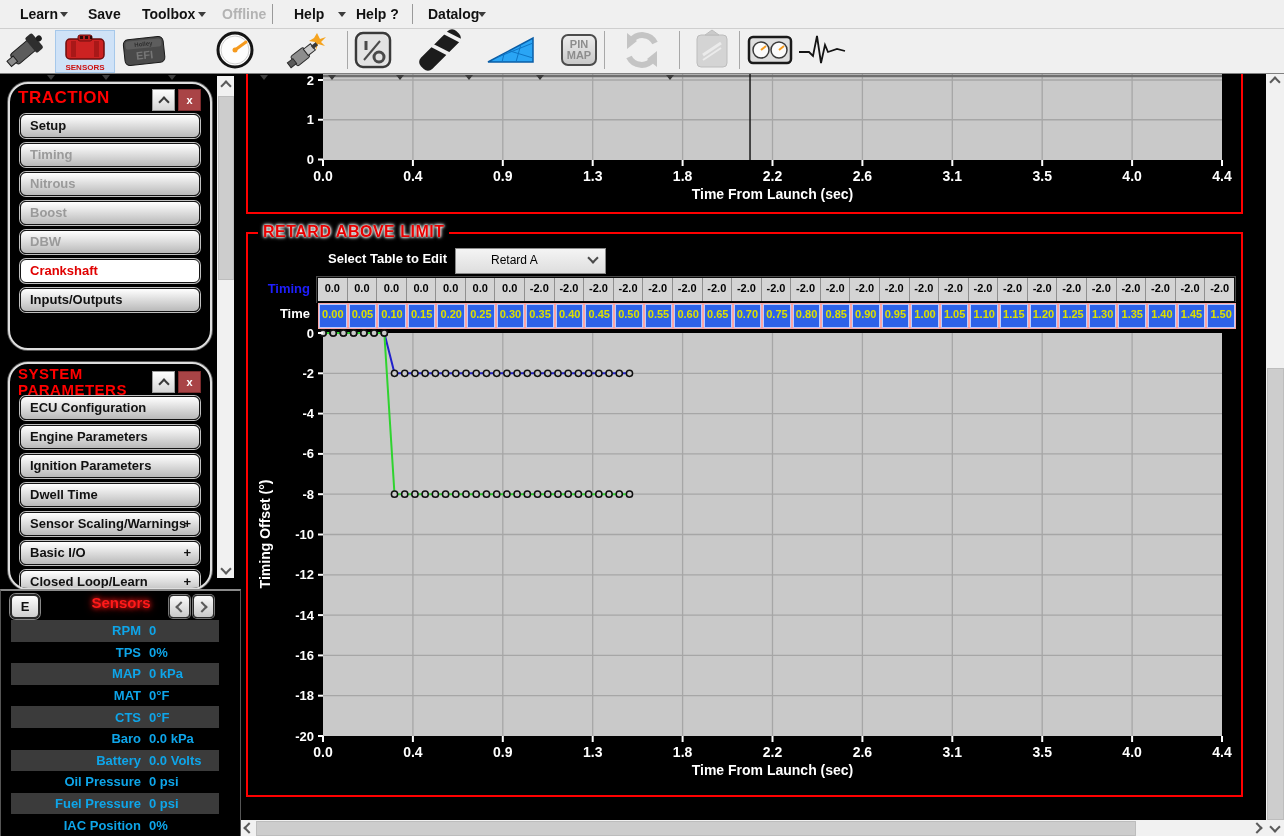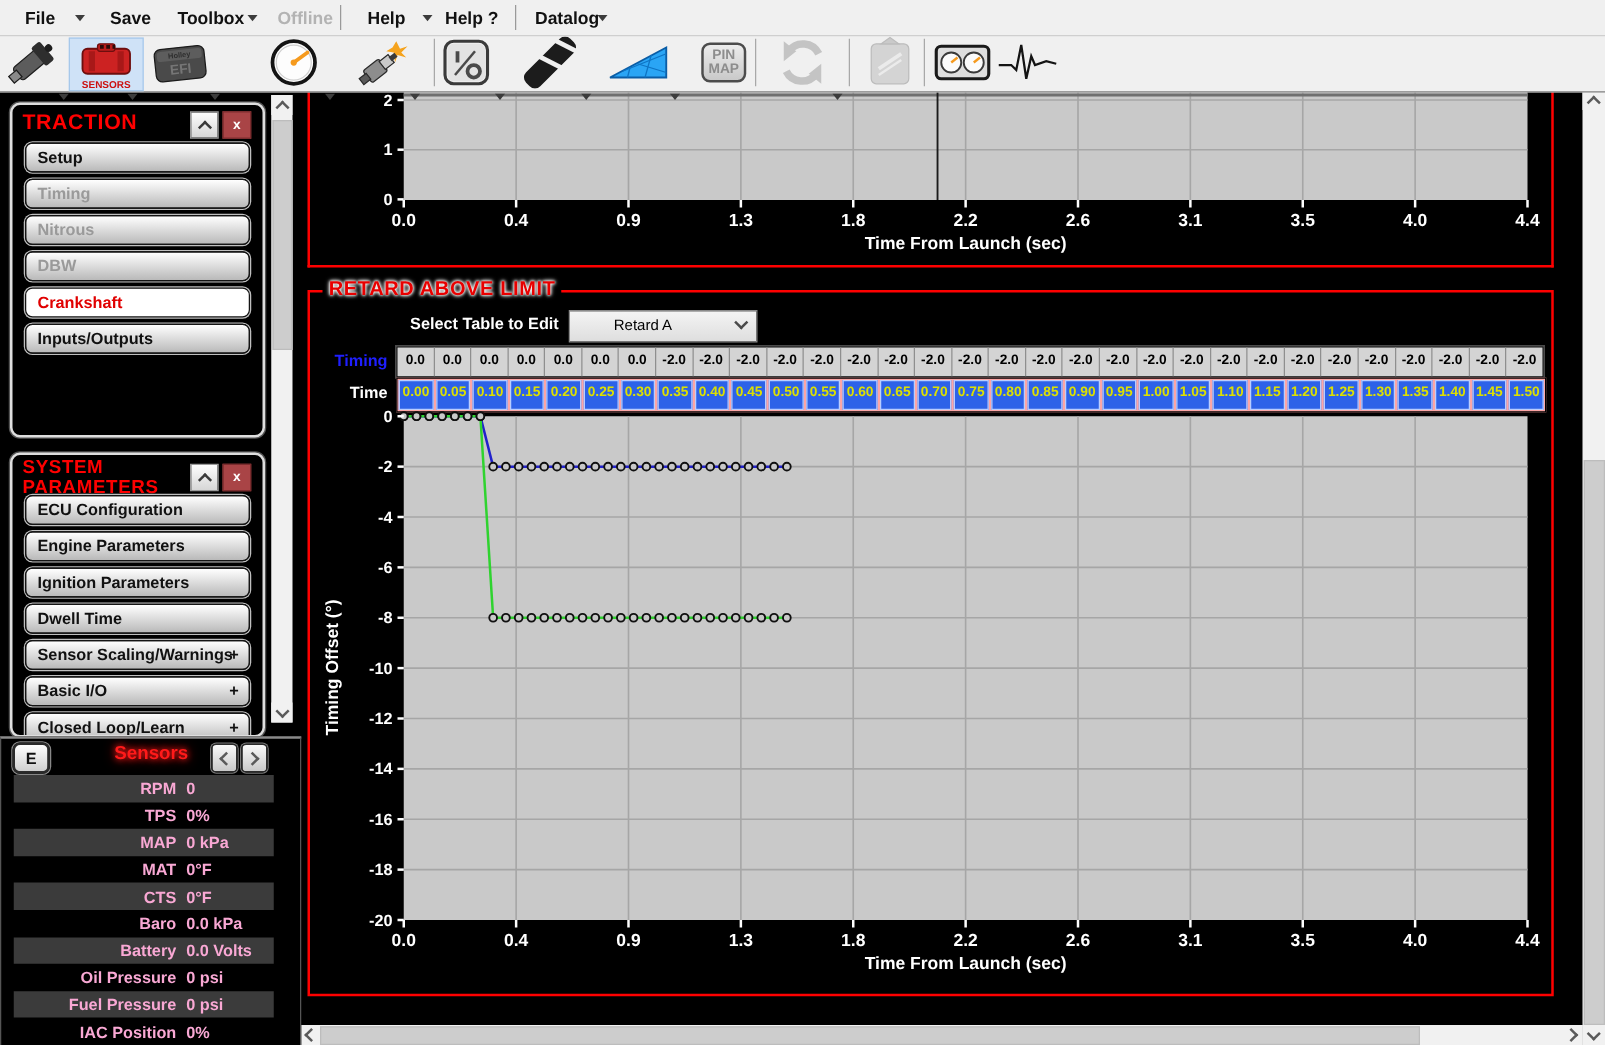--- a/index.html
+++ b/index.html
@@ -17,21 +17,21 @@
   .toolbar{position:absolute;left:0;top:28px;width:1284px;height:45px;background:#f0f0f0;
            border-bottom:1px solid #808080;z-index:9;}
   .tbtn{position:absolute;top:2px;height:40px;display:flex;align-items:center;justify-content:center;}
   .tbtn.sel{background:#cfe2f7;border:1px solid #a6c8ea;}
   .tbtn.dis{opacity:.5;filter:grayscale(1);}
   .tsep{position:absolute;top:3px;height:38px;width:1px;background:#a8a8a8;}
   .senslbl{position:absolute;bottom:0px;left:0;width:100%;text-align:center;font-size:8px;font-weight:bold;color:#cc1111;letter-spacing:0px;}
   .pinmap{border:2px solid #4c4c4c;border-radius:7px;background:linear-gradient(#ececec,#c9c9c9);
           font-size:11px;line-height:11px;font-weight:bold;color:#8d8d8d;text-align:center;padding:3px 4px;white-space:pre-line;}
   
-  .panel{position:absolute;background:#000;border:2px solid #dedede;border-radius:8px;box-shadow:0 0 0 1px #555;}
+  .panel{position:absolute;background:#000;border:2px solid #dedede;border-radius:20px;box-shadow:0 0 0 1px #555;}
   .ptitle{color:#ff0000;font-weight:bold;letter-spacing:.5px;}
   .pbtns{position:absolute;left:10px;right:10px;display:flex;flex-direction:column;gap:5px;}
   .pbtn{height:24px;border:1px solid #141414;border-radius:6px;box-shadow:0 0 0 1px #bfbfbf;
         background:linear-gradient(#ffffff,#b9b9b9);font-size:13px;font-weight:bold;color:#111;
         text-align:left;padding:0 9px;line-height:22px;position:relative;cursor:pointer;font-family:"Liberation Sans",sans-serif;}
   .pbtn.dis{color:#9a9a9a;cursor:default;}
   .pbtn.sel{background:#ffffff;color:#e00000;}
   .pbtn .plus{position:absolute;right:8px;top:0;font-weight:bold;}
   .winbtn{position:absolute;width:21px;height:20px;border:1px solid #9a9a9a;background:linear-gradient(#fdfdfd,#d6d6d6);
           display:flex;align-items:center;justify-content:center;cursor:pointer;}
@@ -50,21 +50,21 @@
              border-top:2px solid #8a8a8a;border-left:1px solid #555;border-right:1px solid #555;z-index:8;}
   .senstitle{position:absolute;left:60px;top:3px;width:120px;text-align:center;color:#ff1a1a;font-size:15px;font-weight:bold;
              text-shadow:0 0 5px #ff2020,0 0 9px #d00000;}
   .ebtn{position:absolute;left:9px;top:3px;width:26px;height:21px;border:2px solid #2a2a2a;border-radius:6px;
         background:linear-gradient(#ffffff,#cfcfcf);font-weight:bold;font-size:13px;color:#111;
         display:flex;align-items:center;justify-content:center;box-shadow:0 0 0 1px #888;cursor:pointer;}
   .navbtn{position:absolute;top:4px;width:19px;height:21px;border:1px solid #2a2a2a;border-radius:4px;
           background:linear-gradient(#fafafa,#c9c9c9);display:flex;align-items:center;justify-content:center;
           box-shadow:0 0 0 1px #777;cursor:pointer;}
   .sensrows{position:absolute;left:0;top:29px;width:239px;height:216px;display:flex;flex-direction:column;}
-  .srow{flex:1;display:flex;align-items:center;color:#f9a8d4;font-weight:bold;font-size:13px;}
+  .srow{flex:1;display:flex;align-items:center;color:#0ea5e9;font-weight:bold;font-size:13px;}
   .srow .bar{margin-left:10px;width:208px;height:100%;display:flex;align-items:center;}
   .srow.shade .bar{background:#3b3b3b;}
   .srow .lbl{width:130px;text-align:right;}
   .srow .val{margin-left:8px;}
   
   .redbox{position:absolute;border:2px solid #ff0000;}
   .sectitle{position:absolute;background:#000;padding:0 5px;color:#e80000;font-size:16px;font-weight:bold;letter-spacing:.5px;
             text-shadow:0 0 2px #fff,0 0 3px #fff,0 0 4px #fff;z-index:3;}
   .ctrl-label{position:absolute;color:#fff;font-weight:bold;font-size:13px;text-align:right;}
   .select{position:absolute;background:linear-gradient(#f4f4f4,#dedede);border:1px solid #8a8a8a;
@@ -77,21 +77,21 @@
   .tcell:last-child{border-right:none;}
   .strip.time{background:#fca5a5;padding:1px;gap:2px;border:1px solid #000;}
   .mcell{flex:1;text-align:center;font-size:11px;font-weight:bold;color:#dde000;background:#2d62e8;
          border:1px solid #b9cdff;line-height:18px;}
   svg text{font-family:"Liberation Sans",sans-serif;}
 </style>
 </head>
 <body>
 
 <div class="menubar">
-  <span class="mitem" style="left:20px">File</span>
+  <span class="mitem" style="left:20px">Learn</span>
   <span class="dd" style="left:60px;top:12px"></span>
   <span class="mitem" style="left:88px">Save</span>
   <span class="mitem" style="left:142px">Toolbox</span>
   <span class="dd" style="left:198px;top:12px"></span>
   <span class="mitem dim" style="left:222px">Offline</span>
   <span class="msep" style="left:272px"></span>
   <span class="mitem" style="left:294px">Help</span>
   <span class="dd" style="left:338px;top:12px"></span>
   <span class="mitem" style="left:356px">Help ?</span>
   <span class="msep" style="left:412px"></span>
@@ -248,20 +248,21 @@
 <div class="panel" style="left:8px;top:82px;width:200px;height:264px;">
   <div class="ptitle" style="position:absolute;left:8px;top:4px;font-size:17px;">TRACTION</div>
   <div class="winbtn" style="left:142px;top:5px;">
       <span class="chv up" style="border-color:#3a3a3a"></span>
     </div>
   <div class="winbtn close" style="left:168px;top:5px;">x</div>
   <div class="pbtns" style="top:30px;justify-content:center;" id="traction-buttons">
       <button class="pbtn">Setup</button>
       <button class="pbtn dis">Timing</button>
       <button class="pbtn dis">Nitrous</button>
+      <button class="pbtn dis">Boost</button>
       <button class="pbtn dis">DBW</button>
       <button class="pbtn sel">Crankshaft</button>
       <button class="pbtn">Inputs/Outputs</button>
     </div>
 </div>
 
 <div class="panel" style="left:8px;top:362px;width:200px;height:224px;overflow:hidden;">
   <div class="ptitle" style="position:absolute;left:8px;top:2px;font-size:15px;line-height:16px;width:125px;">SYSTEM PARAMETERS</div>
   <div class="winbtn" style="left:142px;top:7px;">
       <span class="chv up" style="border-color:#3a3a3a"></span>

